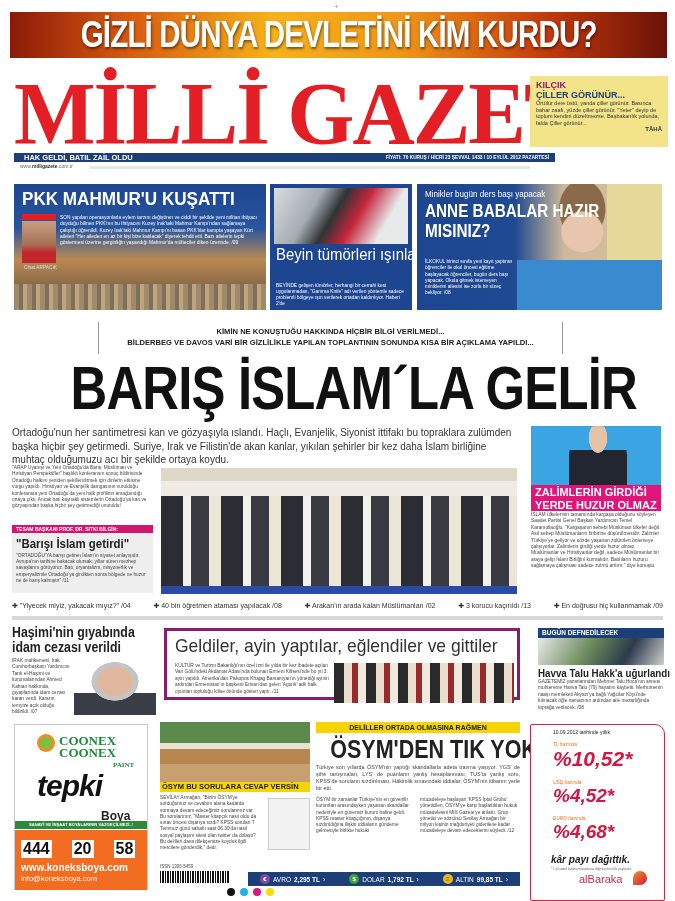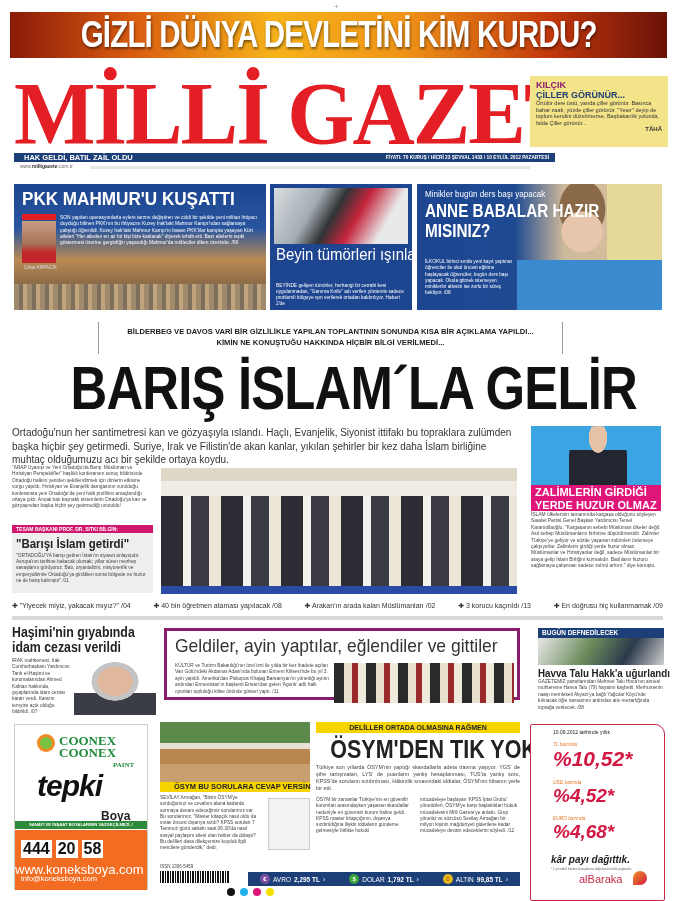--- a/index.html
+++ b/index.html
@@ -73,26 +73,26 @@
 
 #ad{left:14px;top:724px;width:134px;height:166px;border:1px solid #ccc;background:#fff}
 #ad .coonex{position:absolute;left:22px;top:10px;font-family:"Liberation Serif",serif;font-weight:700;font-size:13px;color:#1e8a3c;line-height:12px}
 #ad .paint{position:absolute;left:98px;top:36px;font-family:"Liberation Serif",serif;font-weight:700;font-size:7px;color:#1e8a3c}
 #ad .globe{position:absolute;left:22px;top:9px;width:18px;height:18px;border-radius:50%;background:radial-gradient(circle,#7ac142 0 45%,#f08a24 46%)}
 #ad .coonex span{padding-left:22px}
 #ad .riga{position:absolute;left:22px;top:44px;font-weight:900;font-style:italic;font-size:30px;color:#111;letter-spacing:-1px}
 #ad .boya{position:absolute;left:86px;top:84px;font-weight:700;font-size:12px}
 #ad .slog{position:absolute;left:0;top:96px;width:132px;height:8px;background:#2c8a3a;color:#fff;font-weight:700;font-size:4.2px;line-height:8px;text-align:center}
 #ad .orange{position:absolute;left:0;top:105px;width:132px;height:60px;background:#f26c21}
-#ad .phone{position:absolute;left:6px;top:10px;display:flex;gap:4px}
+#ad .phone{position:absolute;left:6px;top:10px;display:flex;gap:20px}
 #ad .phone span{background:#fff;color:#111;font-weight:900;font-size:16px;padding:0 2px;line-height:18px}
-#ad .web{position:absolute;left:0;top:32px;color:#fff;font-weight:400;font-size:13px}
+#ad .web{position:absolute;left:6px;top:32px;color:#fff;font-weight:700;font-size:10px}
 #ad .mail{position:absolute;left:6px;top:44px;color:#fff;font-size:7.5px}
 #osymPhoto{left:160px;top:722px;width:150px;height:60px;background:linear-gradient(180deg,#5c8a4a 0 35%,#e8e2d4 35% 45%,#b8864e 45% 70%,#c8a070 70%)}
-#osymTag{left:160px;top:782px;width:150px;height:10px;background:#f5d400;color:#222;font-weight:900;font-size:7.5px;line-height:10px;padding-left:14px;white-space:nowrap}
+#osymTag{left:160px;top:782px;width:150px;height:10px;background:#f5d400;color:#222;font-weight:900;font-size:7.5px;line-height:10px;padding-left:2px;white-space:nowrap}
 #sevilay{left:160px;top:795px;width:100px;font-size:4.8px;line-height:6.3px;color:#444}
 #doc{left:268px;top:798px;width:42px;height:52px;background:#f2f2f2;border:1px solid #ccc}
 #delil{left:316px;top:722px;width:204px;height:11px;background:#f5d400;text-align:center;font-weight:700;font-size:7px;line-height:11px}
 #osymH{left:316px;top:734px;width:204px;text-align:center;font-weight:900;font-size:25px;line-height:30px;transform:scaleX(.86);white-space:nowrap}
 #osymLead{left:316px;top:764px;width:204px;font-size:5.4px;line-height:7px;color:#444;text-align:justify}
 #osymC1{left:316px;top:797px;width:96px;font-size:4.8px;line-height:6.3px;color:#444}
 #osymC2{left:420px;top:797px;width:100px;font-size:4.8px;line-height:6.3px;color:#444}
 #issn{left:160px;top:864px;font-size:4.5px;color:#444}
 #barcode{left:160px;top:871px;width:70px;height:12px;background:repeating-linear-gradient(90deg,#111 0 1px,#fff 1px 2px,#111 2px 4px,#fff 4px 5px)}
 #dots{left:227px;top:888px;display:flex;gap:5px}
@@ -151,22 +151,22 @@
 </div>
 
 <div class="abs" id="anne">
   <div class="kid"></div>
   <div class="kicker">Minikler bugün ders başı yapacak</div>
   <div class="h">ANNE BABALAR HAZIR MISINIZ?</div>
   <div class="txt">İLKOKUL birinci sınıfa yeni kayıt yaptıran öğrenciler ile okul öncesi eğitime başlayacak öğrenciler, bugün ders başı yapacak. Okula gitmek istemeyen miniklerini ailesini ise zorlu bir süreç bekliyor. /08</div>
 </div>
 
 <div class="abs" id="deck">
+  <div>KİMİN NE KONUŞTUĞU HAKKINDA HİÇBİR BİLGİ VERİLMEDİ...</div>
   <div>BİLDERBEG VE DAVOS VARİ BİR GİZLİLİKLE YAPILAN TOPLANTININ SONUNDA KISA BİR AÇIKLAMA YAPILDI...</div>
-  <div>KİMİN NE KONUŞTUĞU HAKKINDA HİÇBİR BİLGİ VERİLMEDİ...</div>
 </div>
 <div class="abs" id="lead">BARIŞ İSLAM´LA GELİR</div>
 <div class="abs" id="intro">Ortadoğu'nun her santimetresi kan ve gözyaşıyla ıslandı. Haçlı, Evanjelik, Siyonist ittifakı bu topraklara zulümden başka hiçbir şey getirmedi. Suriye, Irak ve Filistin'de akan kanlar, yıkılan şehirler bir kez daha İslam birliğine muhtaç olduğumuzu acı bir şekilde ortaya koydu.</div>
 <div class="abs" id="arapTxt">"ARAP Uyanışı ve Yeni Ortadoğu'da Barış: Müslüman ve Hıristiyan Perspektifler" başlıklı konferansın sonuç bildirisinde Ortadoğu halkını yeniden şekillendirmek için dinlerin etkisine vurgu yapıldı. Hıristiyan ve Evanjelik damgasının vurulduğu konferansta yeni Ortadoğu'da yeni halk profilinin amaçlandığı ortaya çıktı. Ancak batı kaynaklı sistemlerin Ortadoğu'ya kan ve gözyaşından başka hiçbir şey getirmediği unutuldu!</div>
 <div class="abs" id="tesamBar">TESAM BAŞKANI PROF. DR. SITKI BİLGİN:</div>
 <div class="abs" id="sitki">
   <div class="q">"Barışı İslam getirdi"</div>
   <div class="t">"ORTADOĞU'YA barışı getiren İslam'ın siyaset anlayışıdır. Avrupa'nın tarihine bakacak olursak; yıllar süren mezhep savaşlarını görüyoruz. Batı, oryantalizm, misyonerlik ve emperyalizmle Ortadoğu'ya girdikten sonra bölgede ne huzur ne de barış kalmıştır" /11</div>
 </div>
 <div class="abs" id="mainphoto">

